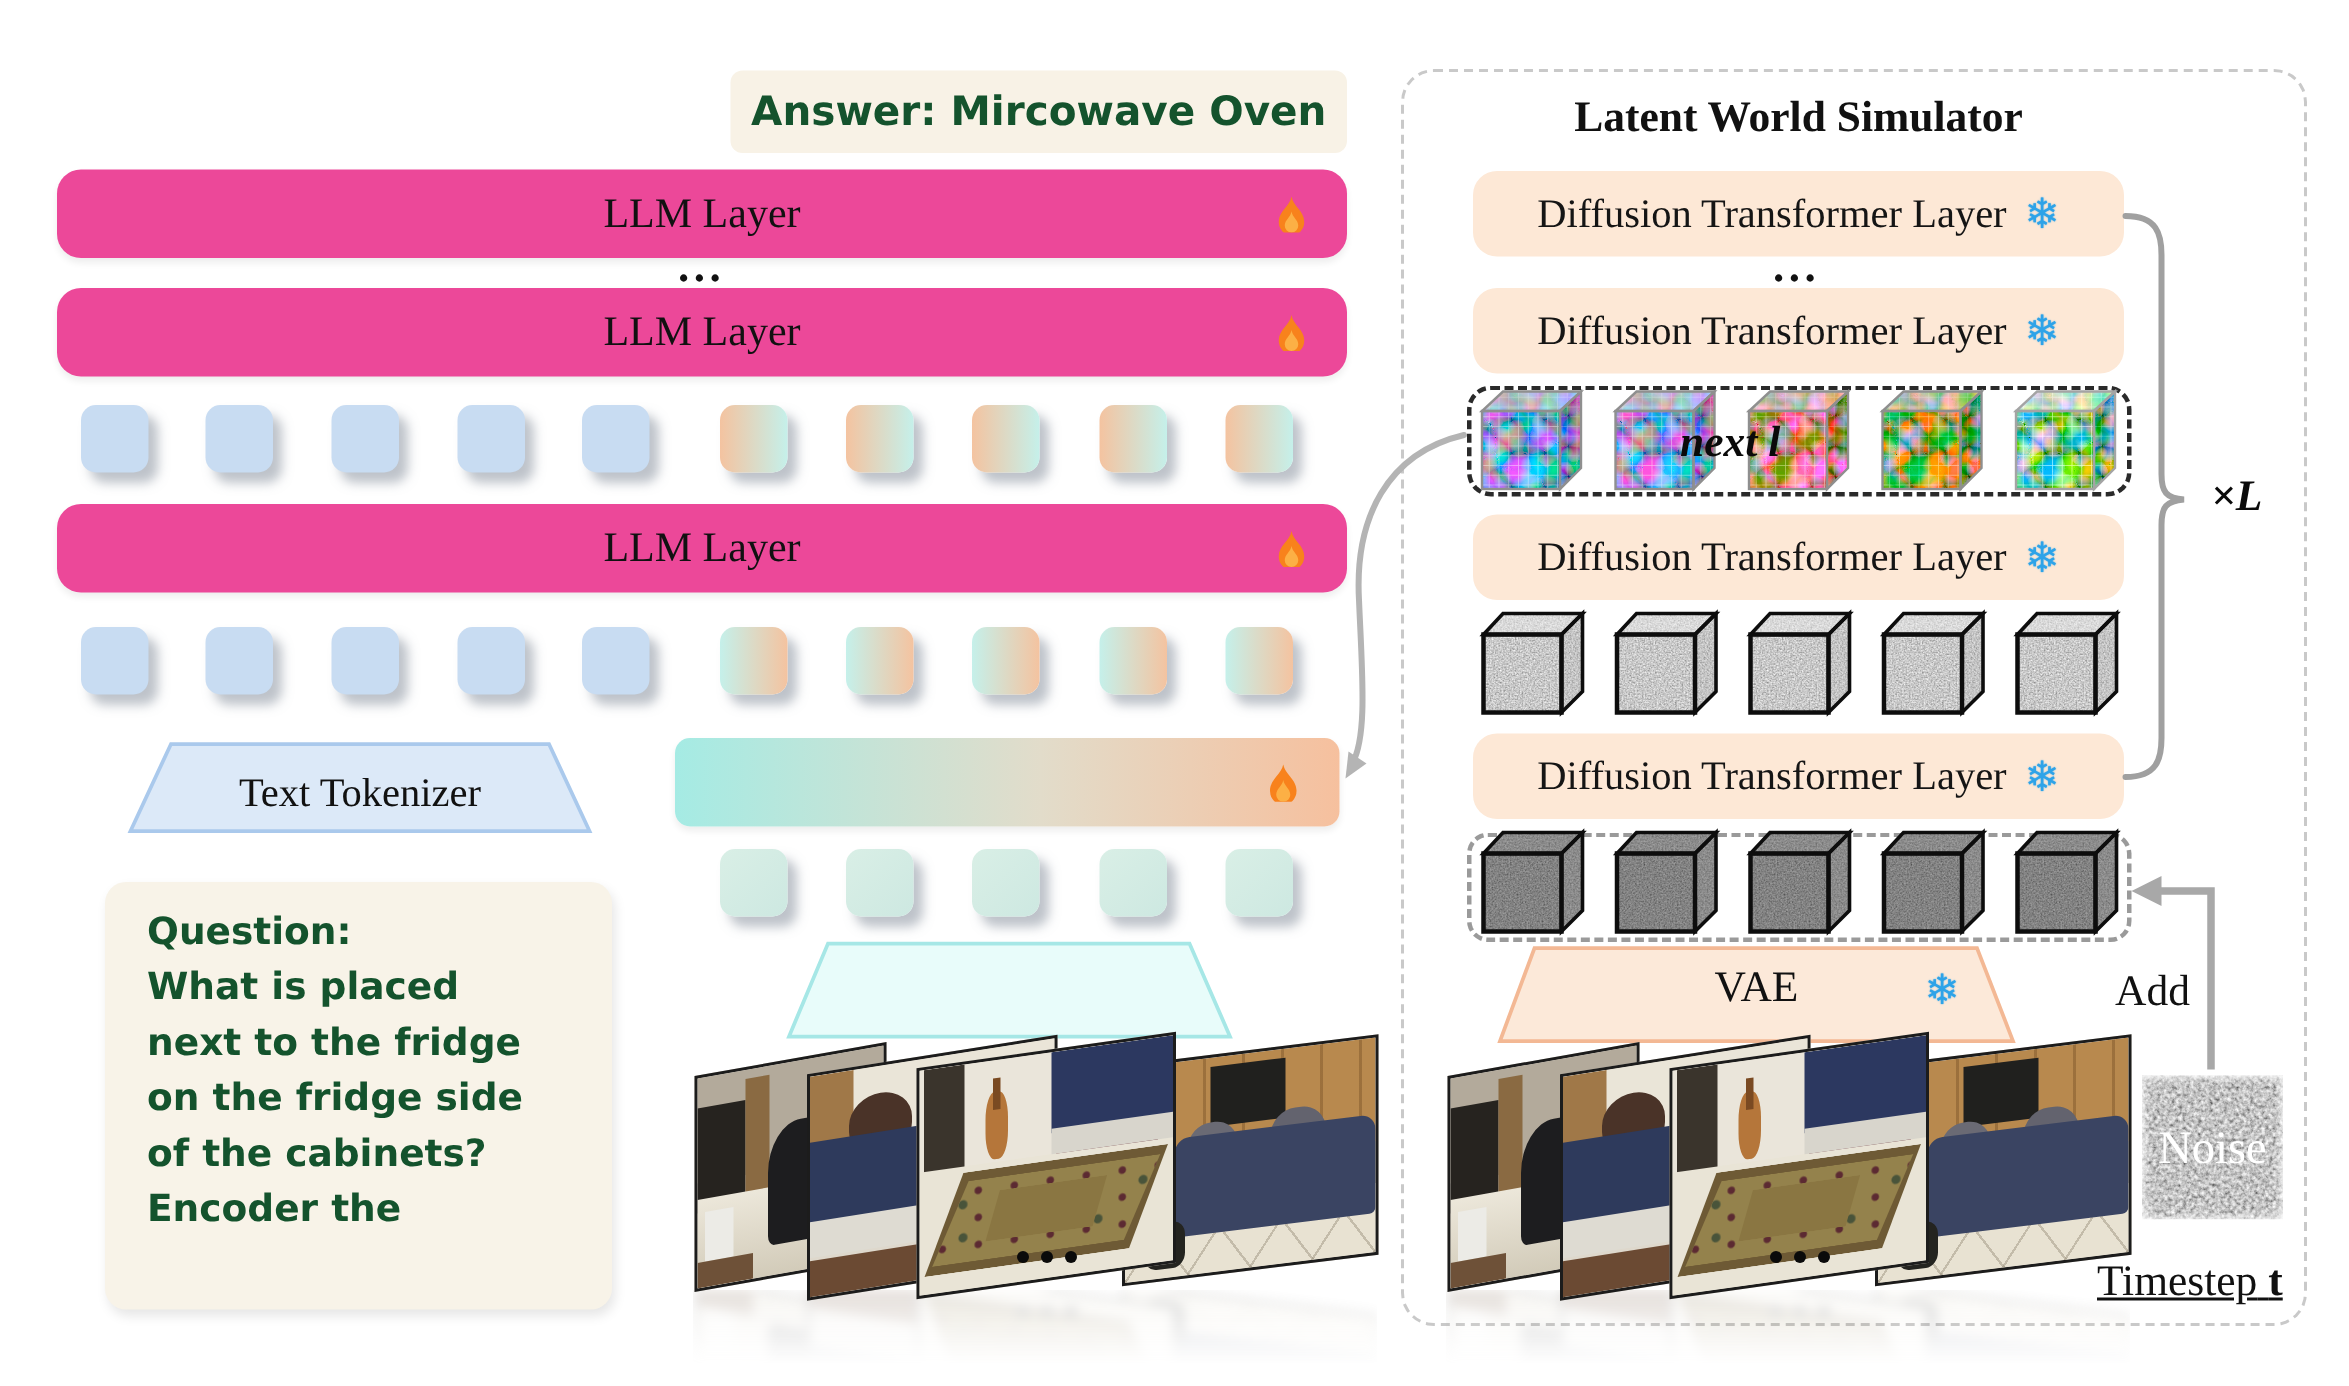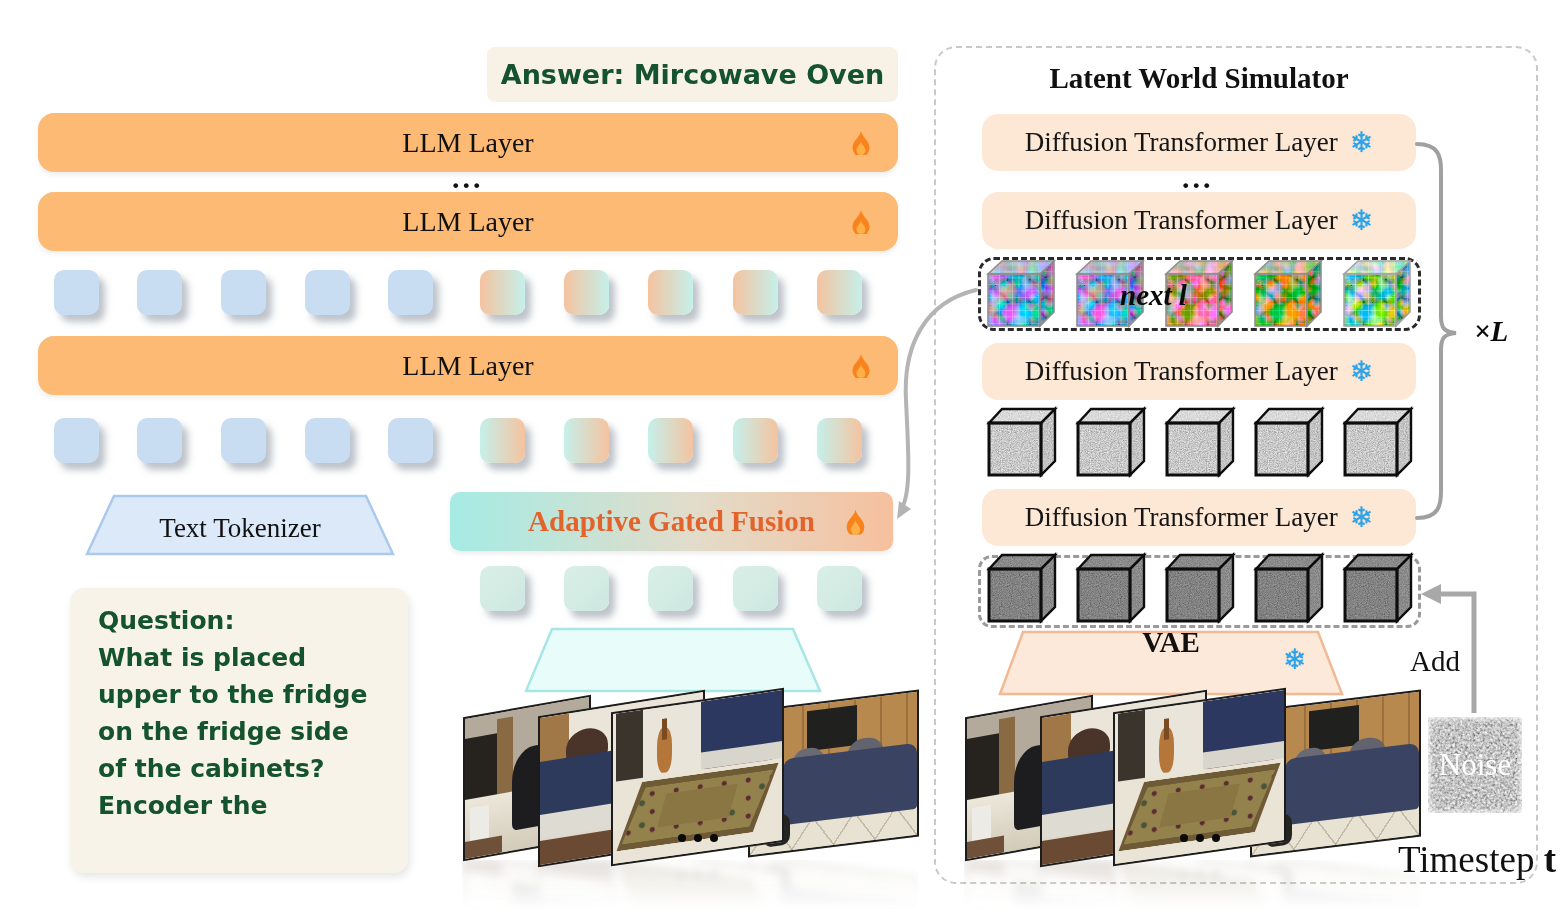--- a/index.html
+++ b/index.html
@@ -1,18 +1,18 @@
 <!DOCTYPE html>
 <html><head>
 <meta charset="utf-8">
 <style>
 html,body{margin:0;padding:0;background:#fff;}
 #canvas{position:relative;width:1566px;height:924px;background:#fff;overflow:hidden;font-family:"Liberation Serif",serif;}
 .abs{position:absolute;}
-.bar{position:absolute;left:38px;width:860px;height:59px;background:#fdba74;border-radius:16px;display:flex;align-items:center;justify-content:center;box-shadow:0 3px 5px rgba(0,0,0,.07);}
+.bar{position:absolute;left:38px;width:860px;height:59px;background:#ec4899;border-radius:16px;display:flex;align-items:center;justify-content:center;box-shadow:0 3px 5px rgba(0,0,0,.07);}
 .bar .lbl{font-size:28px;color:#111;}
 .flame{position:absolute;right:26px;top:50%;transform:translateY(-50%);}
 .ditbar{position:absolute;left:982px;width:434px;height:57px;background:#fde8d6;border-radius:16px;display:flex;align-items:center;justify-content:center;gap:12px;}
 .ditbar .lbl{font-size:27px;color:#151515;}
 .snow{font-family:"DejaVu Sans",sans-serif;color:#2ea3e8;font-size:28px;line-height:1;text-shadow:0 0 1px #2ea3e8;}
 .dots{position:absolute;font-size:30px;font-weight:bold;color:#111;letter-spacing:3px;line-height:1;}
 .tok{position:absolute;width:45px;height:45px;border-radius:10px;box-shadow:6px 7px 7px rgba(125,135,150,.5);}
 .tok-blue{background:#c8dcf2;}
 .tok-mix1{background:linear-gradient(90deg,#f4c3a0,#c5f0ea);}
 .tok-mix2{background:linear-gradient(90deg,#c5f0ea,#f4c3a0);}
@@ -240,39 +240,38 @@
   <span class="tok tok-mix2" style="left:733px;top:418px;"></span>
   <span class="tok tok-mix2" style="left:817px;top:418px;"></span>
 </div>
 
 <svg class="abs" style="left:84px;top:494px;" width="312" height="62">
       <polygon points="30,2 282,2 309,60 3,60" fill="#dce9f8" stroke="#aac9ec" stroke-width="2.5"></polygon>
     </svg>
 <div class="abs" style="left:84px;top:494px;width:312px;height:68px;display:flex;align-items:center;justify-content:center;font-size:27px;color:#111;">Text Tokenizer</div>
 
 <div class="abs" style="left:450px;top:492px;width:443px;height:59px;border-radius:10px;background:linear-gradient(90deg,#a5ebe4,#e2dcca 55%,#f6c09e);display:flex;align-items:center;justify-content:center;box-shadow:0 3px 5px rgba(0,0,0,.07);">
-  <span style="font-size:29px;font-weight:bold;color:#e2632c;">Adaptive Gated Fusion</span>
   <svg class="flame" width="23" height="25" viewBox="0 0 22 24">
         <use href="#flameIcon"></use>
       </svg>
 </div>
 
 <div>
   <span class="tok tok-mint" style="left:480px;top:566px;"></span>
   <span class="tok tok-mint" style="left:564px;top:566px;"></span>
   <span class="tok tok-mint" style="left:648px;top:566px;"></span>
   <span class="tok tok-mint" style="left:733px;top:566px;"></span>
   <span class="tok tok-mint" style="left:817px;top:566px;"></span>
 </div>
 
 <div class="abs" style="left:70px;top:588px;width:338px;height:285px;background:#f8f3e8;border-radius:14px;box-shadow:2px 4px 8px rgba(0,0,0,.10);">
   <div class="comic" style="position:absolute;left:28px;top:14px;font-size:25px;line-height:37px;">
     <div>Question:</div>
     <div>What is placed</div>
-    <div>upper to the fridge</div>
+    <div>next to the fridge</div>
     <div>on the fridge side</div>
     <div>of the cabinets?</div>
     <div>Encoder the</div>
   </div>
 </div>
 
 <svg class="abs" style="left:519px;top:627px;" width="308" height="68">
       <polygon points="33,2 274,2 301,64 7,64" fill="#e8fcfa" stroke="#a6e7e6" stroke-width="2.5"></polygon>
     </svg>
 
@@ -438,36 +437,36 @@
 <svg class="cube" style="left:1253px;top:552px;">
       <use href="#cubeDark"></use>
     </svg>
 <svg class="cube" style="left:1342px;top:552px;">
       <use href="#cubeDark"></use>
     </svg>
 
 <svg class="abs" style="left:996px;top:630px;" width="350" height="68">
       <polygon points="27,2 322,2 346,64 4,64" fill="#fce9d9" stroke="#f3b894" stroke-width="2.5"></polygon>
     </svg>
-<div class="abs" style="left:996px;top:610px;width:350px;height:64px;display:flex;align-items:center;justify-content:center;font-size:29px;color:#111;font-weight:bold;">VAE</div>
+<div class="abs" style="left:996px;top:626px;width:350px;height:64px;display:flex;align-items:center;justify-content:center;font-size:29px;color:#111;">VAE</div>
 <div class="abs snow" style="left:1283px;top:646px;">❄</div>
 
 <div class="abs" style="left:1410px;top:645px;font-size:29px;color:#111;">Add</div>
 
 <div class="abs" style="left:1428px;top:717px;width:94px;height:96px;">
   <svg width="94" height="96" style="position:absolute;filter:blur(.4px);">
         <g filter="url(#fnb)">
           <rect x="0" y="0" width="94" height="96"></rect>
         </g>
       </svg>
   <div style="position:absolute;inset:0;box-shadow:inset 0 0 6px 1px #fff;"></div>
   <div style="position:absolute;inset:0;display:flex;align-items:center;justify-content:center;font-size:31px;color:#fff;">Noise</div>
 </div>
 
-<div class="abs" style="left:1398px;top:838px;font-size:37px;color:#111;">
+<div class="abs" style="left:1398px;top:838px;font-size:29px;color:#111;text-decoration:underline;">
   <span>Timestep</span> <b>t</b>
 </div>
 
 <div class="abs" style="left:1474px;top:315px;font-size:29px;font-weight:bold;font-style:italic;color:#0a0a0a;">×L</div>
 
 <div class="pgroup" style="left:964px;top:695px;z-index:2;">
   <div class="ph" style="left:1px;top:11px;width:124px;height:140px;transform:skewY(-10deg);z-index:1;">
     <div style="left:0;top:0;width:100%;height:50%;background:#b3aa9b;"></div>
     <div style="left:0;top:14%;width:26%;height:50%;background:#26231f;"></div>
     <div style="left:26%;top:4%;width:13%;height:76%;background:#8a6a42;"></div>

